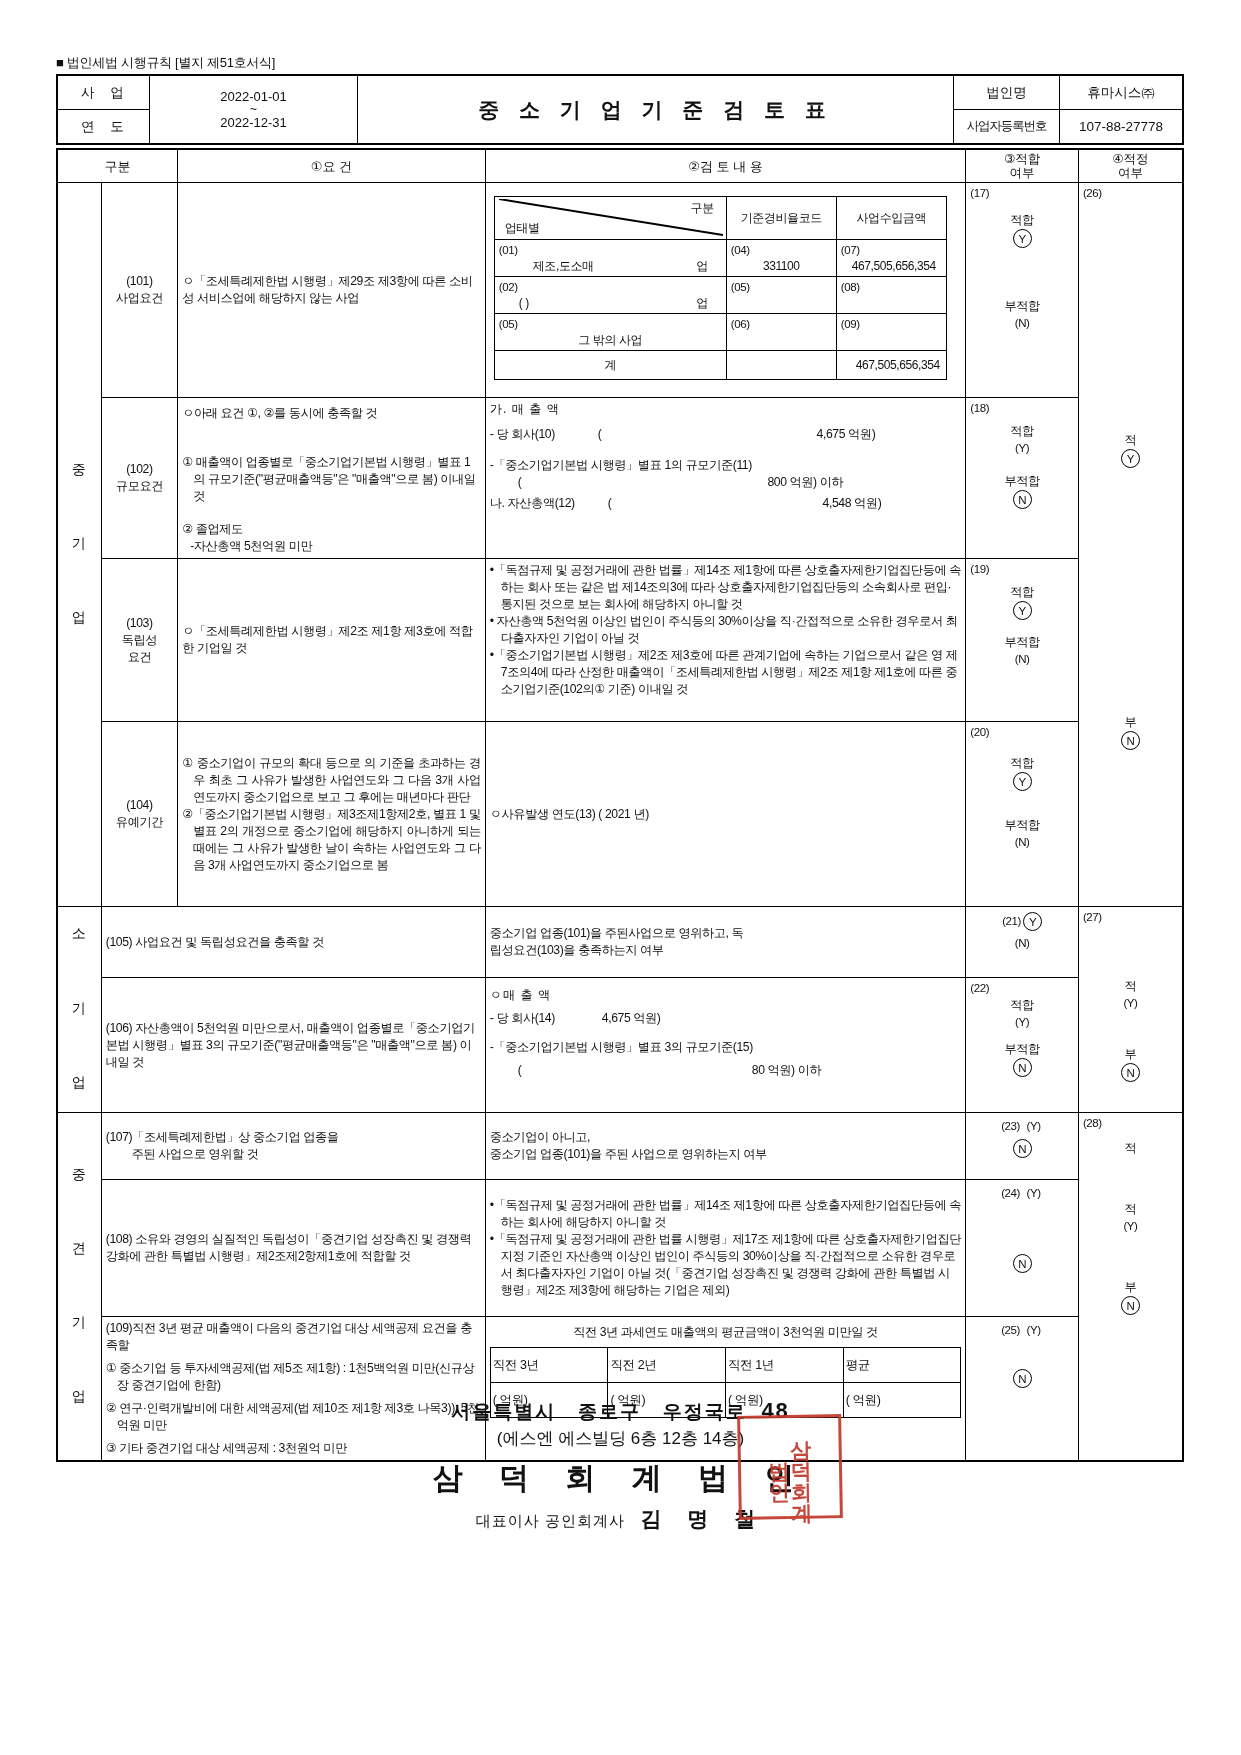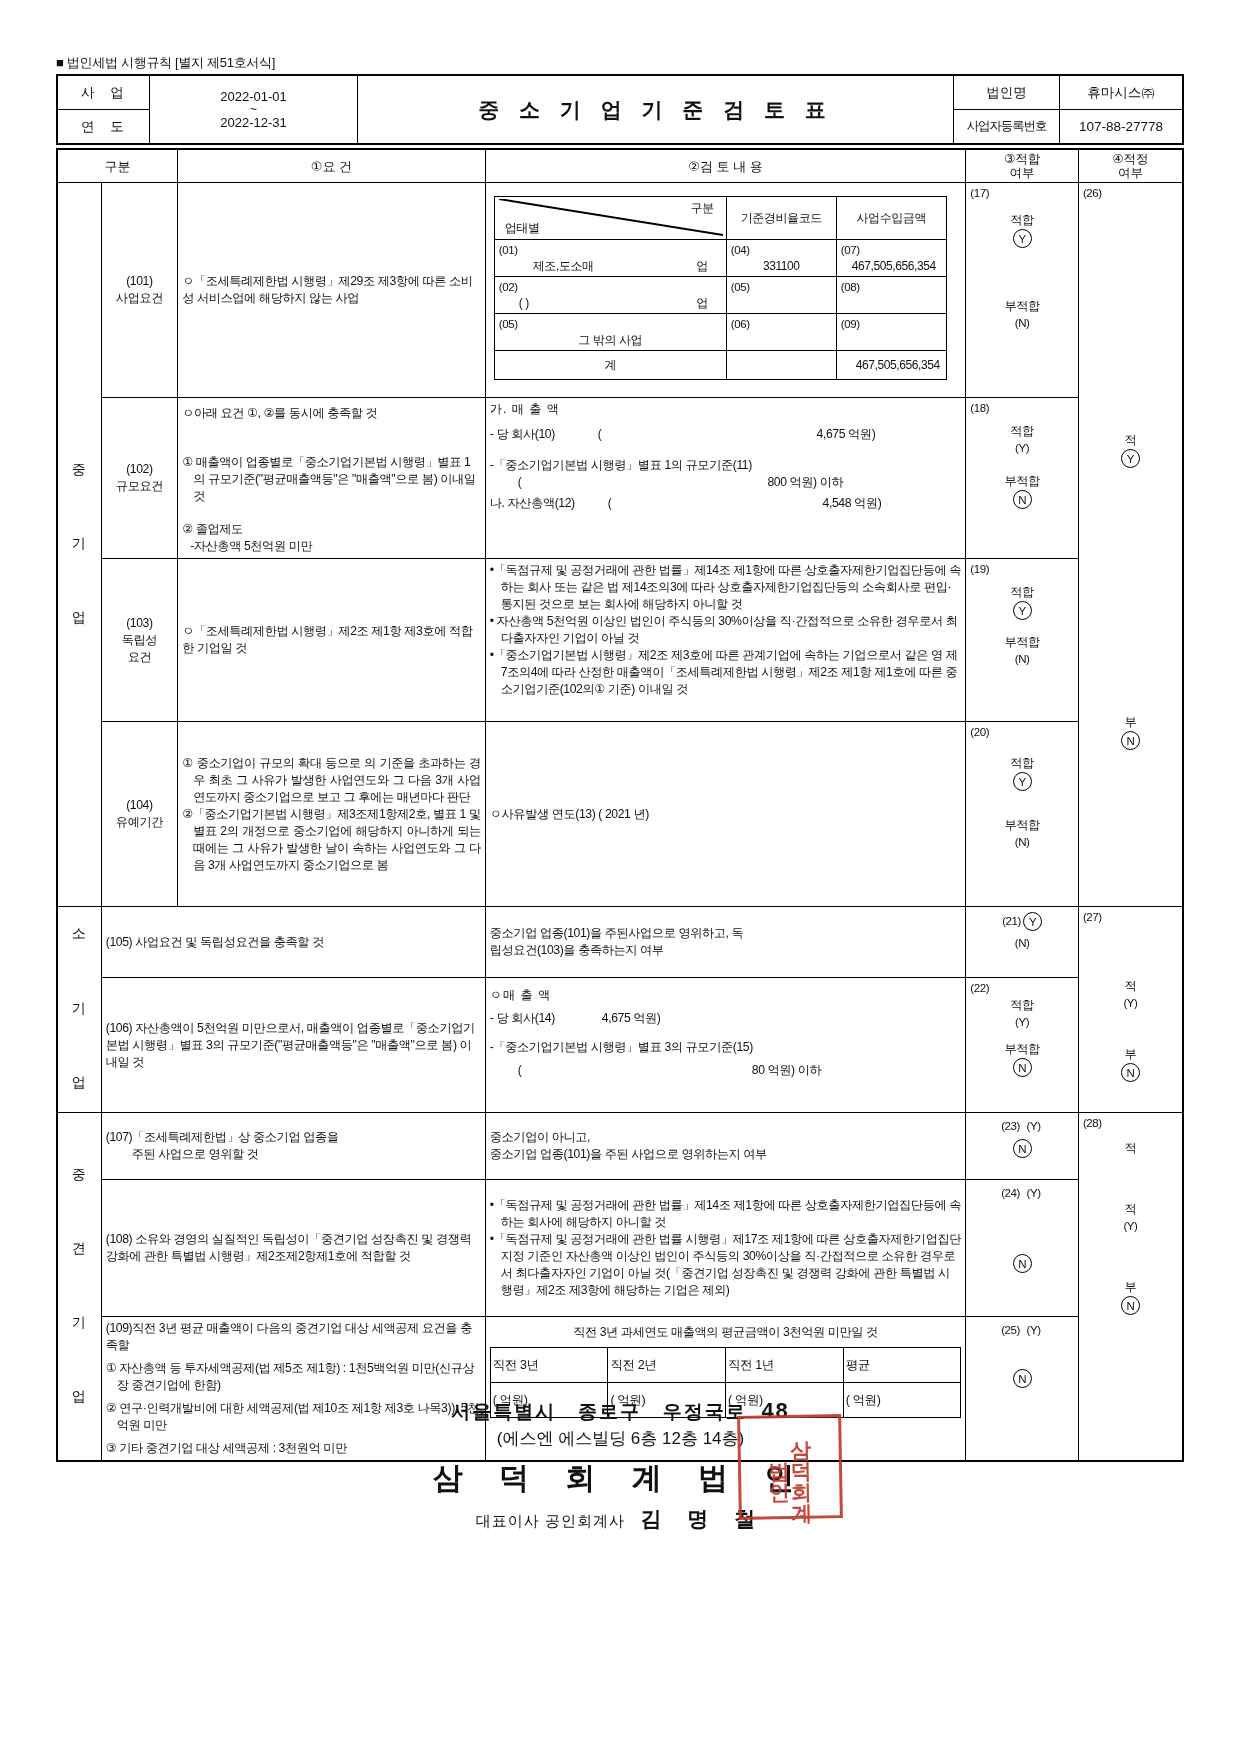--- a/index.html
+++ b/index.html
@@ -518,21 +518,21 @@
           <span style="font-size:11.5px;">(24)</span>
           <span class="plain">(<span>Y</span>)</span>
         </div>
         <div style="margin-top:52px;"><span class="circ">N</span></div>
       </td>
     </tr>
 
     <tr>
       <td colspan="2" class="sm">
         <div>(109)직전 3년 평균 매출액이 다음의 중견기업 대상 세액공제 요건을 충족할</div>
-        <div class="ind" style="margin-top:6px;">① 자산총액 등 투자세액공제(법 제5조 제1항) : 1천5백억원 미만(신규상장 중견기업에 한함)</div>
+        <div class="ind" style="margin-top:6px;">① 중소기업 등 투자세액공제(법 제5조 제1항) : 1천5백억원 미만(신규상장 중견기업에 한함)</div>
         <div class="ind" style="margin-top:6px;">② 연구·인력개발비에 대한 세액공제(법 제10조 제1항 제3호 나목3)): 5천억원 미만</div>
         <div class="ind" style="margin-top:6px;">③ 기타 중견기업 대상 세액공제 : 3천원억 미만</div>
       </td>
       <td>
         <div class="center" style="margin-top:4px;">직전 3년 과세연도 매출액의 평균금액이 3천억원 미만일 것</div>
         <table class="yrs">
           <tbody>
                 <tr>
             <td>직전 3년</td>
             <td>직전 2년</td>

